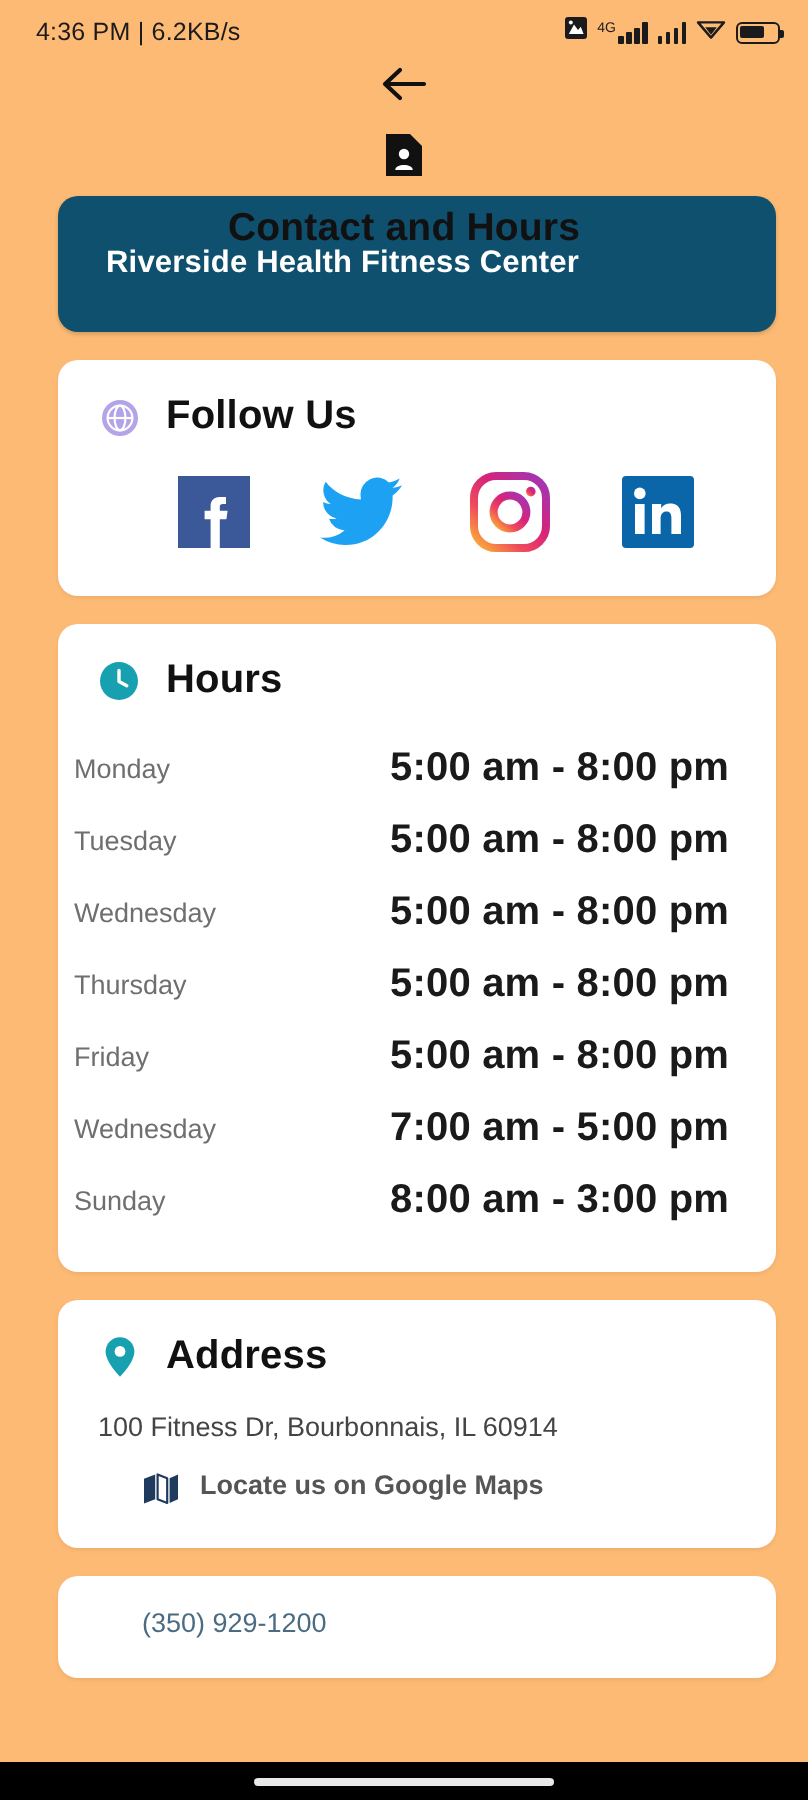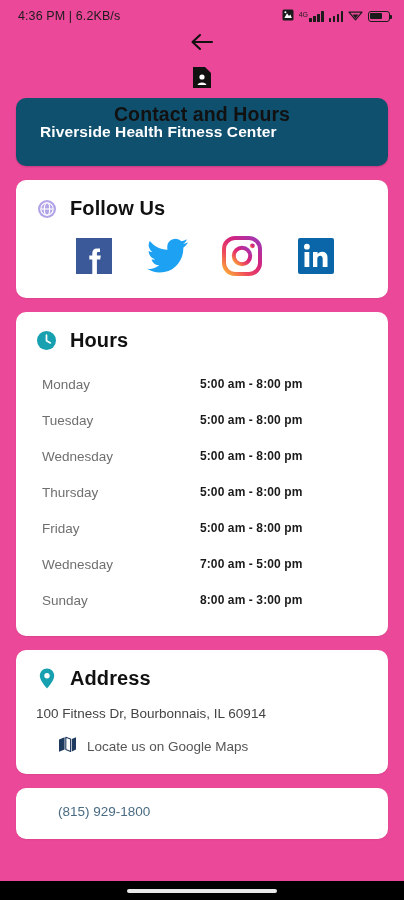--- a/index.html
+++ b/index.html
@@ -2,21 +2,21 @@
 <html><head>
 <meta charset="utf-8">
 <style>
   * { margin:0; padding:0; box-sizing:border-box; }
   html, body {
     width:404px; height:900px; overflow:hidden;
     background:#f1f1f1;
     font-family:"Liberation Sans", sans-serif;
     -webkit-font-smoothing:antialiased;
   }
-  .phone { position:relative; width:404px; height:900px; background:#ec4899; }
+  .phone { position:relative; width:404px; height:900px; background:#fdba74; }
 
   
   .statusbar {
     height:32px; display:flex; align-items:center;
     justify-content:space-between; padding:0 14px 0 18px;
   }
   .sb-left { font-size:12.5px; color:#1b1b1b; letter-spacing:.1px; white-space:nowrap; }
   .sb-right { display:flex; align-items:center; gap:5px; }
   .sb-icon { display:block; }
   .bars { display:flex; align-items:flex-end; gap:1.5px; height:11px; }
@@ -35,48 +35,48 @@
   }
   .battery span { display:block; height:100%; width:68%; background:#1b1b1b; border-radius:1px; }
 
   
   .appbar { height:58px; display:flex; align-items:center; padding:0 16px; gap:14px;flex-direction:column; }
   .back-btn { width:26px; height:26px; display:flex; align-items:center; justify-content:center; cursor:pointer; }
   .doc-icon { width:22px; height:24px; display:flex; align-items:center; justify-content:center; }
   .appbar-title { font-size:19.5px; font-weight:700; color:#111; letter-spacing:.1px; }
 
   
-  .content { padding:0 16px; }
+  .content { padding:0 16px;margin-left:13px; }
 
   .banner {
     background:#10506f; border-radius:10px; height:68px;
     display:flex; align-items:center; padding:0 24px; margin-top:8px;
     box-shadow:0 1px 2px rgba(0,0,0,.18);
   }
   .banner-title { color:#fff; font-size:15.5px; font-weight:700; letter-spacing:.1px; }
 
   .card { background:#fff; border-radius:10px; margin-top:14px; box-shadow:0 1px 2px rgba(0,0,0,.07); }
 
   .card-head { display:flex; align-items:center; gap:13px; padding:17px 20px 0 20px; }
   .card-title { font-size:20px; font-weight:700; color:#111; letter-spacing:.1px; }
   .head-icon { width:21px; height:21px; display:flex; align-items:center; justify-content:center; flex:none; }
 
   
   .social-row { display:flex; align-items:center; gap:30px; padding:14px 0 20px 56px; }
   .social { width:44px; height:44px; display:flex; align-items:center; justify-content:center; cursor:pointer; }
 
   
-  .hours-list { padding:14px 20px 18px 26px; }
+  .hours-list { padding:14px 20px 18px 8px; }
   .hours-row { display:flex; align-items:center; height:36px; }
   .hours-day { width:158px; font-size:13.5px; color:#6f6f6f; flex:none; }
-  .hours-time { font-size:12px; font-weight:700; color:#1a1a1a; letter-spacing:.1px; }
+  .hours-time { font-size:20px; font-weight:700; color:#1a1a1a; letter-spacing:.1px; }
 
   
   .addr-text { font-size:13.5px; color:#444; padding:16px 20px 0 20px; }
-  .maps-link { display:flex; align-items:flex-end; gap:10px; padding:14px 20px 20px 42px; cursor:pointer; }
+  .maps-link { display:flex; align-items:flex-start; gap:10px; padding:14px 20px 20px 42px; cursor:pointer;font-weight:bold; }
   .maps-label { font-size:13.5px; color:#555; }
   .map-icon { width:19px; height:19px; flex:none; display:flex; align-items:center; justify-content:center; }
 
   .phone-num { font-size:13.5px; color:#4a6b82; padding:16px 20px 20px 42px; cursor:pointer; }
 
   
   .navbar {
     position:absolute; left:0; bottom:0; width:404px; height:19px;
     background:#000; display:flex; align-items:center; justify-content:center;
   }
@@ -261,21 +261,21 @@
             <path d="M1 3.4 L6.6 1.2 V13.6 L1 15.8 Z" fill="#1f3a5f"></path>
             <path d="M7.8 1.2 L12.6 3.1 V15.5 L7.8 13.6 Z" fill="#fff" stroke="#1f3a5f" stroke-width="1.1" stroke-linejoin="round"></path>
             <path d="M13.8 3.1 L18 1.2 V13.6 L13.8 15.5 Z" fill="#1f3a5f"></path>
           </svg>
         </span>
         <span class="maps-label">Locate us on Google Maps</span>
       </div>
     </div>
 
     <div class="card">
-      <div class="phone-num">(815) 929-1800</div>
+      <div class="phone-num">(350) 929-1200</div>
     </div>
 
   </div>
 
   <div class="navbar">
     <div class="home-pill"></div>
   </div>
 
 </div>
 

